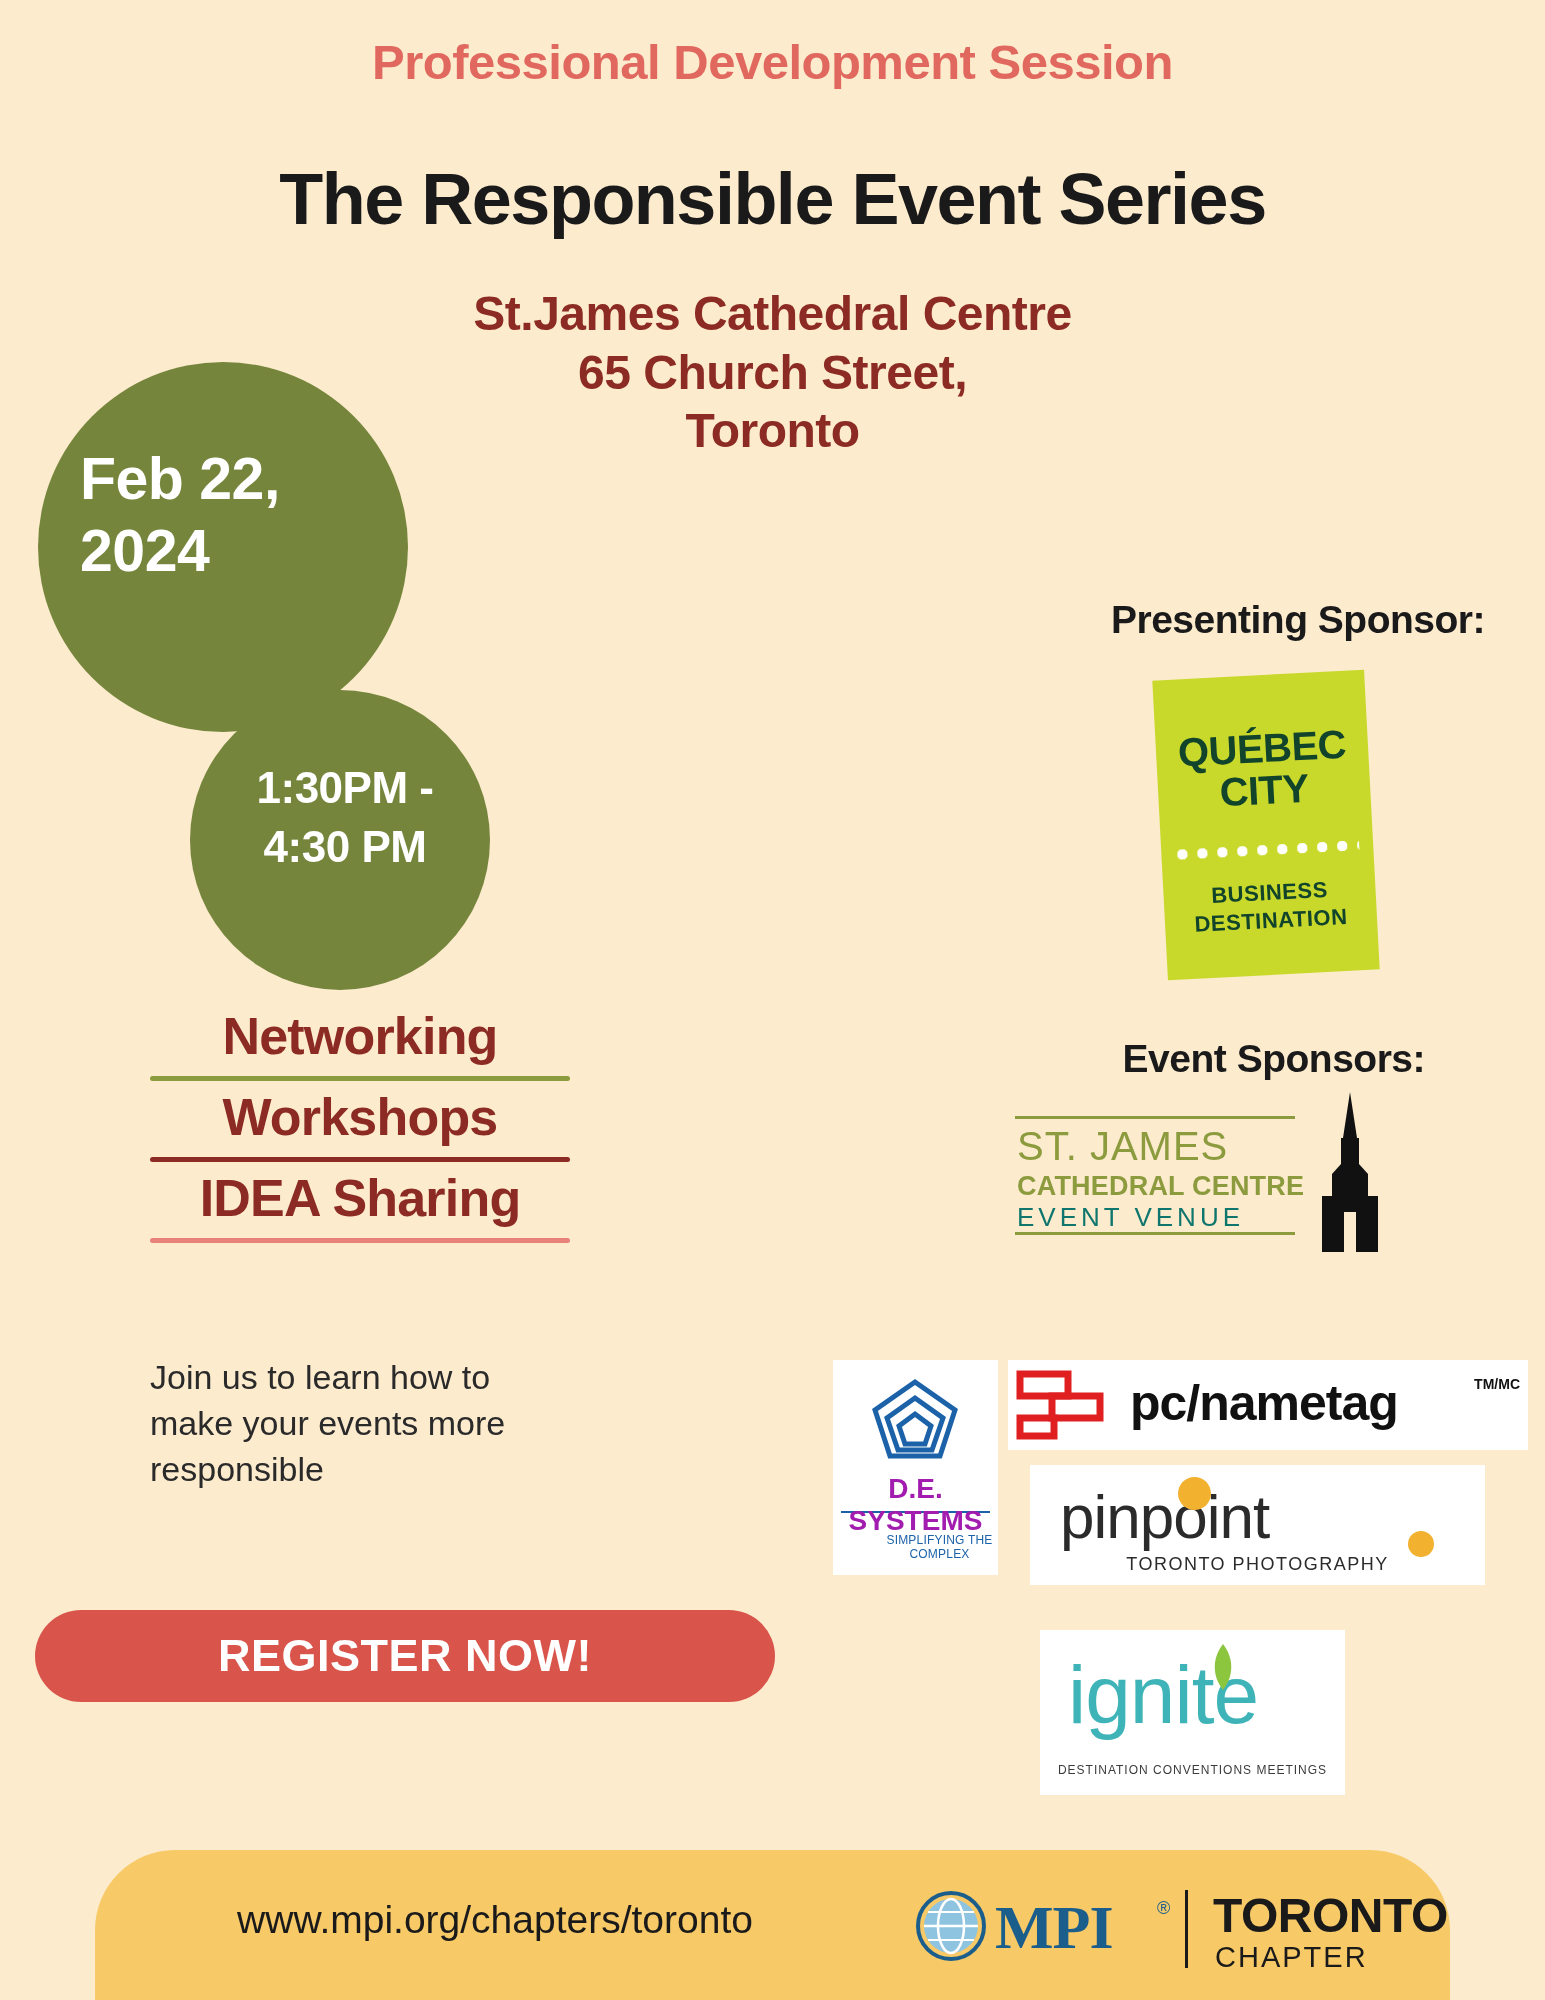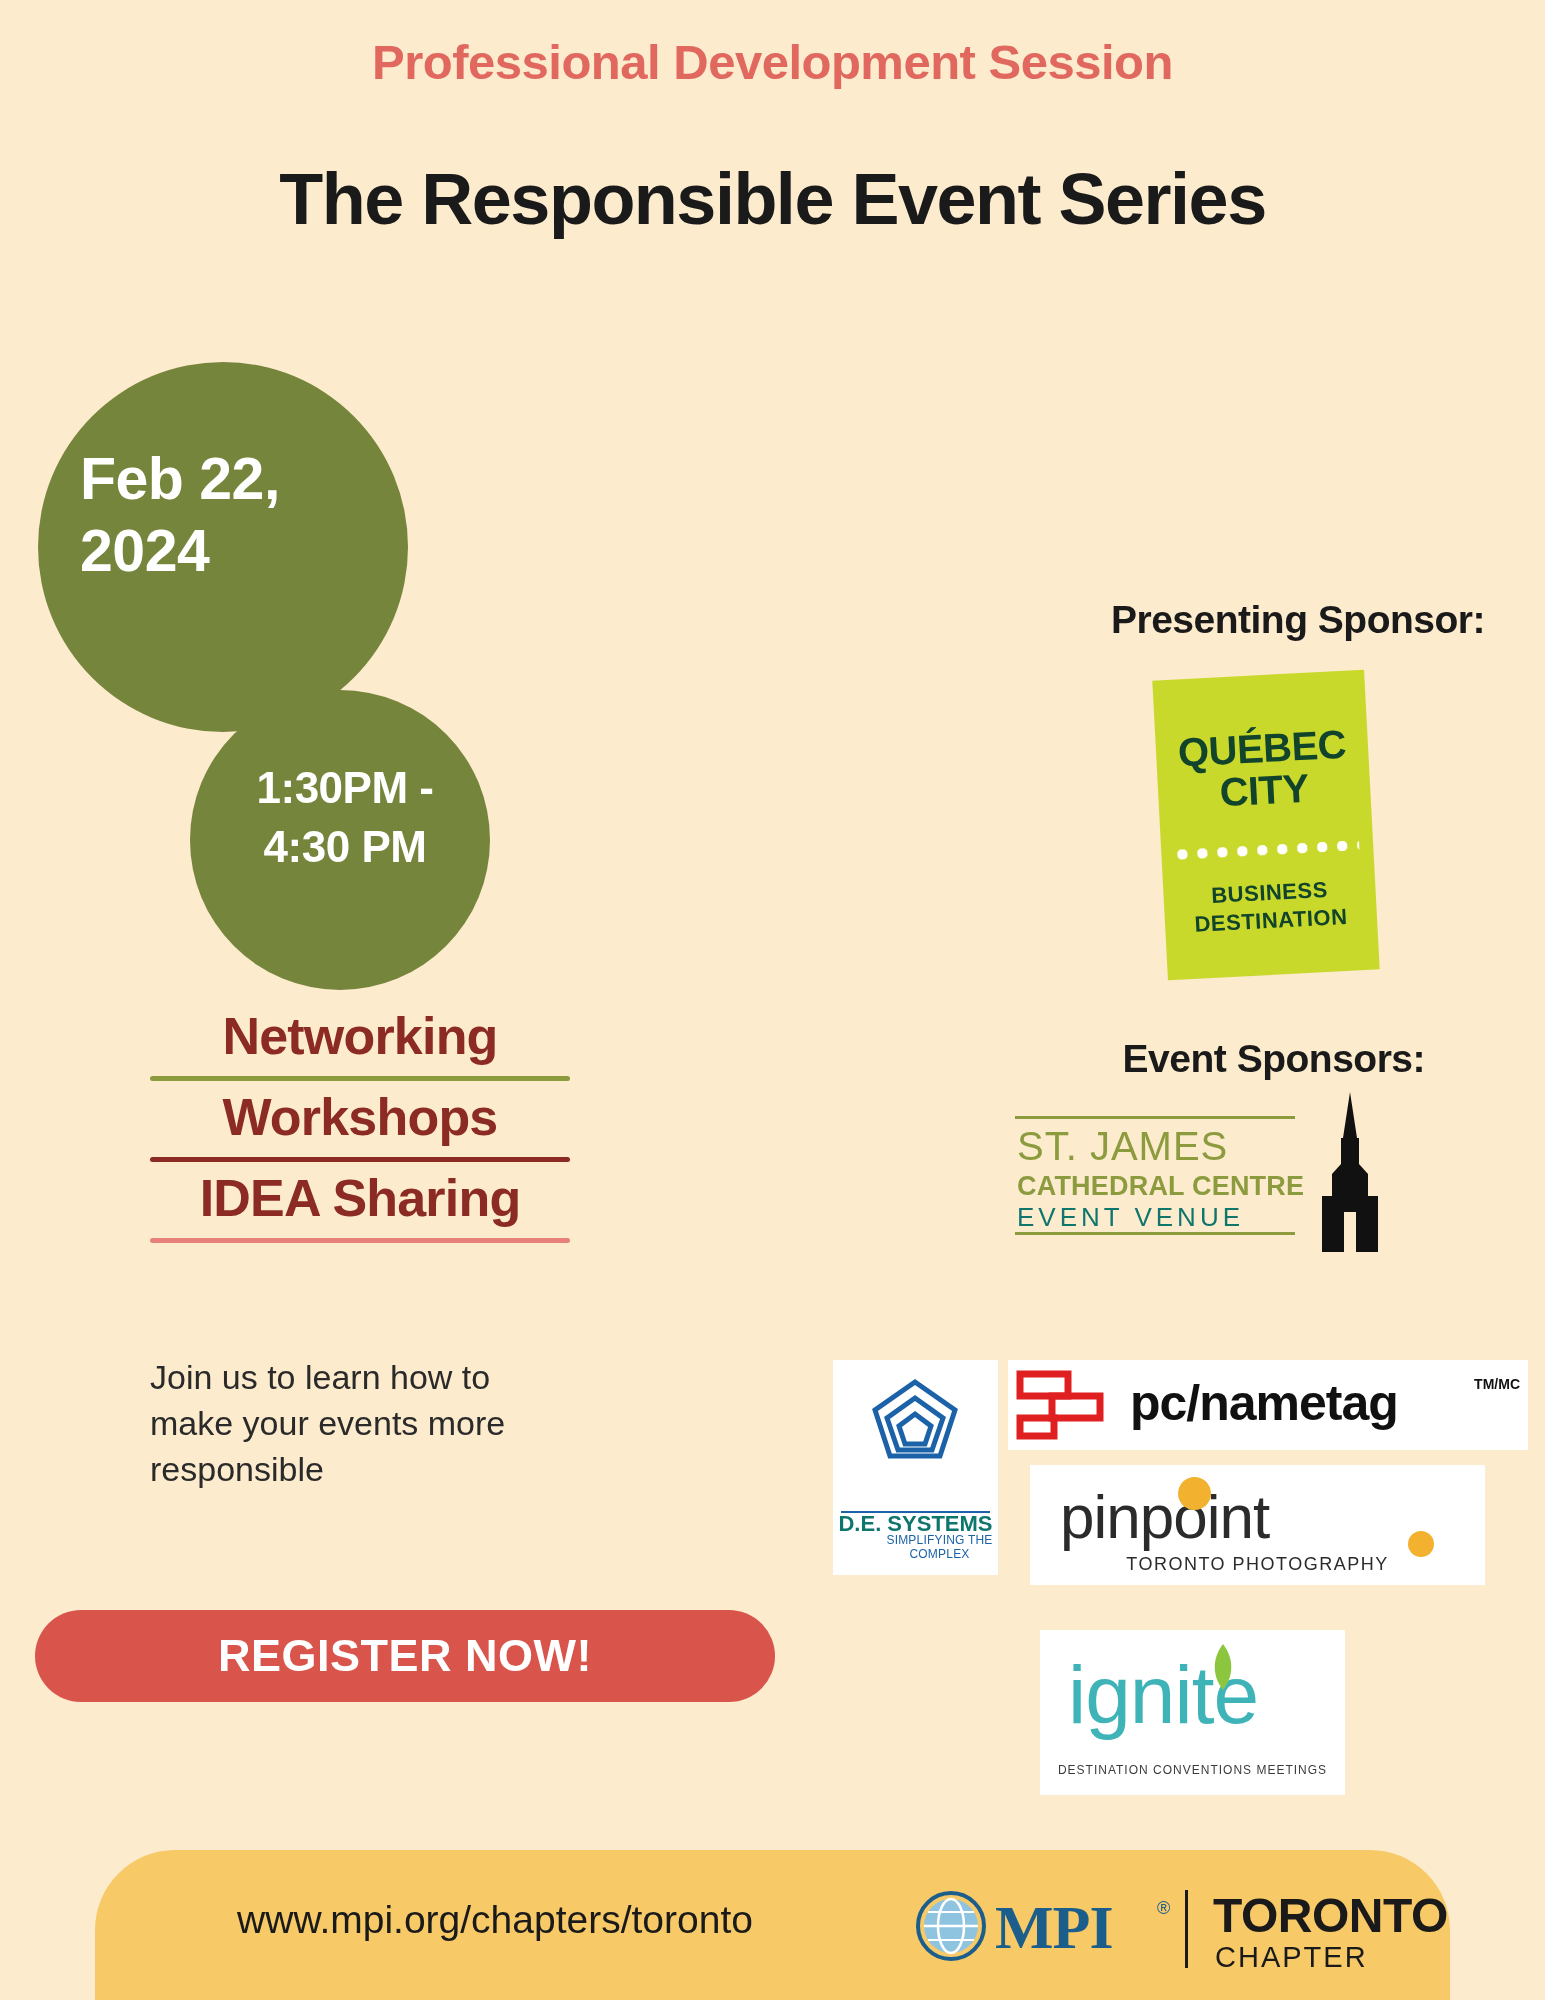--- a/index.html
+++ b/index.html
@@ -273,22 +273,22 @@
     width: 165px;
     height: 215px;
     background: #FFFFFF;
   }
   .de-name {
     position: absolute;
     bottom: 38px;
     left: 0;
     width: 100%;
     text-align: center;
-    color: #0f766e;
-    font-size: 22px;
+    color: #a21caf;
+    font-size: 28px;
     font-weight: bold;
   }
   .de-tag {
     position: absolute;
     bottom: 14px;
     left: 0;
     width: 100%;
     text-align: center;
     color: #1B62A8;
     font-size: 12px;
@@ -479,20 +479,25 @@
     letter-spacing: 2px;
   }
 </style>
 </head>
 <body>
 
 <div class="poster">
 
   <div class="kicker">Professional Development Session</div>
   <div class="title">The Responsible Event Series</div>
+  <div class="venue">
+    <div>St.James Cathedral Centre</div>
+    <div>65 Church Street,</div>
+    <div>Toronto</div>
+  </div>
 
   <div class="circle-date">
     <div class="txt">
       <div>Feb 22,</div>
       <div>2024</div>
     </div>
   </div>
 
   <div class="circle-time">
     <div class="txt">

